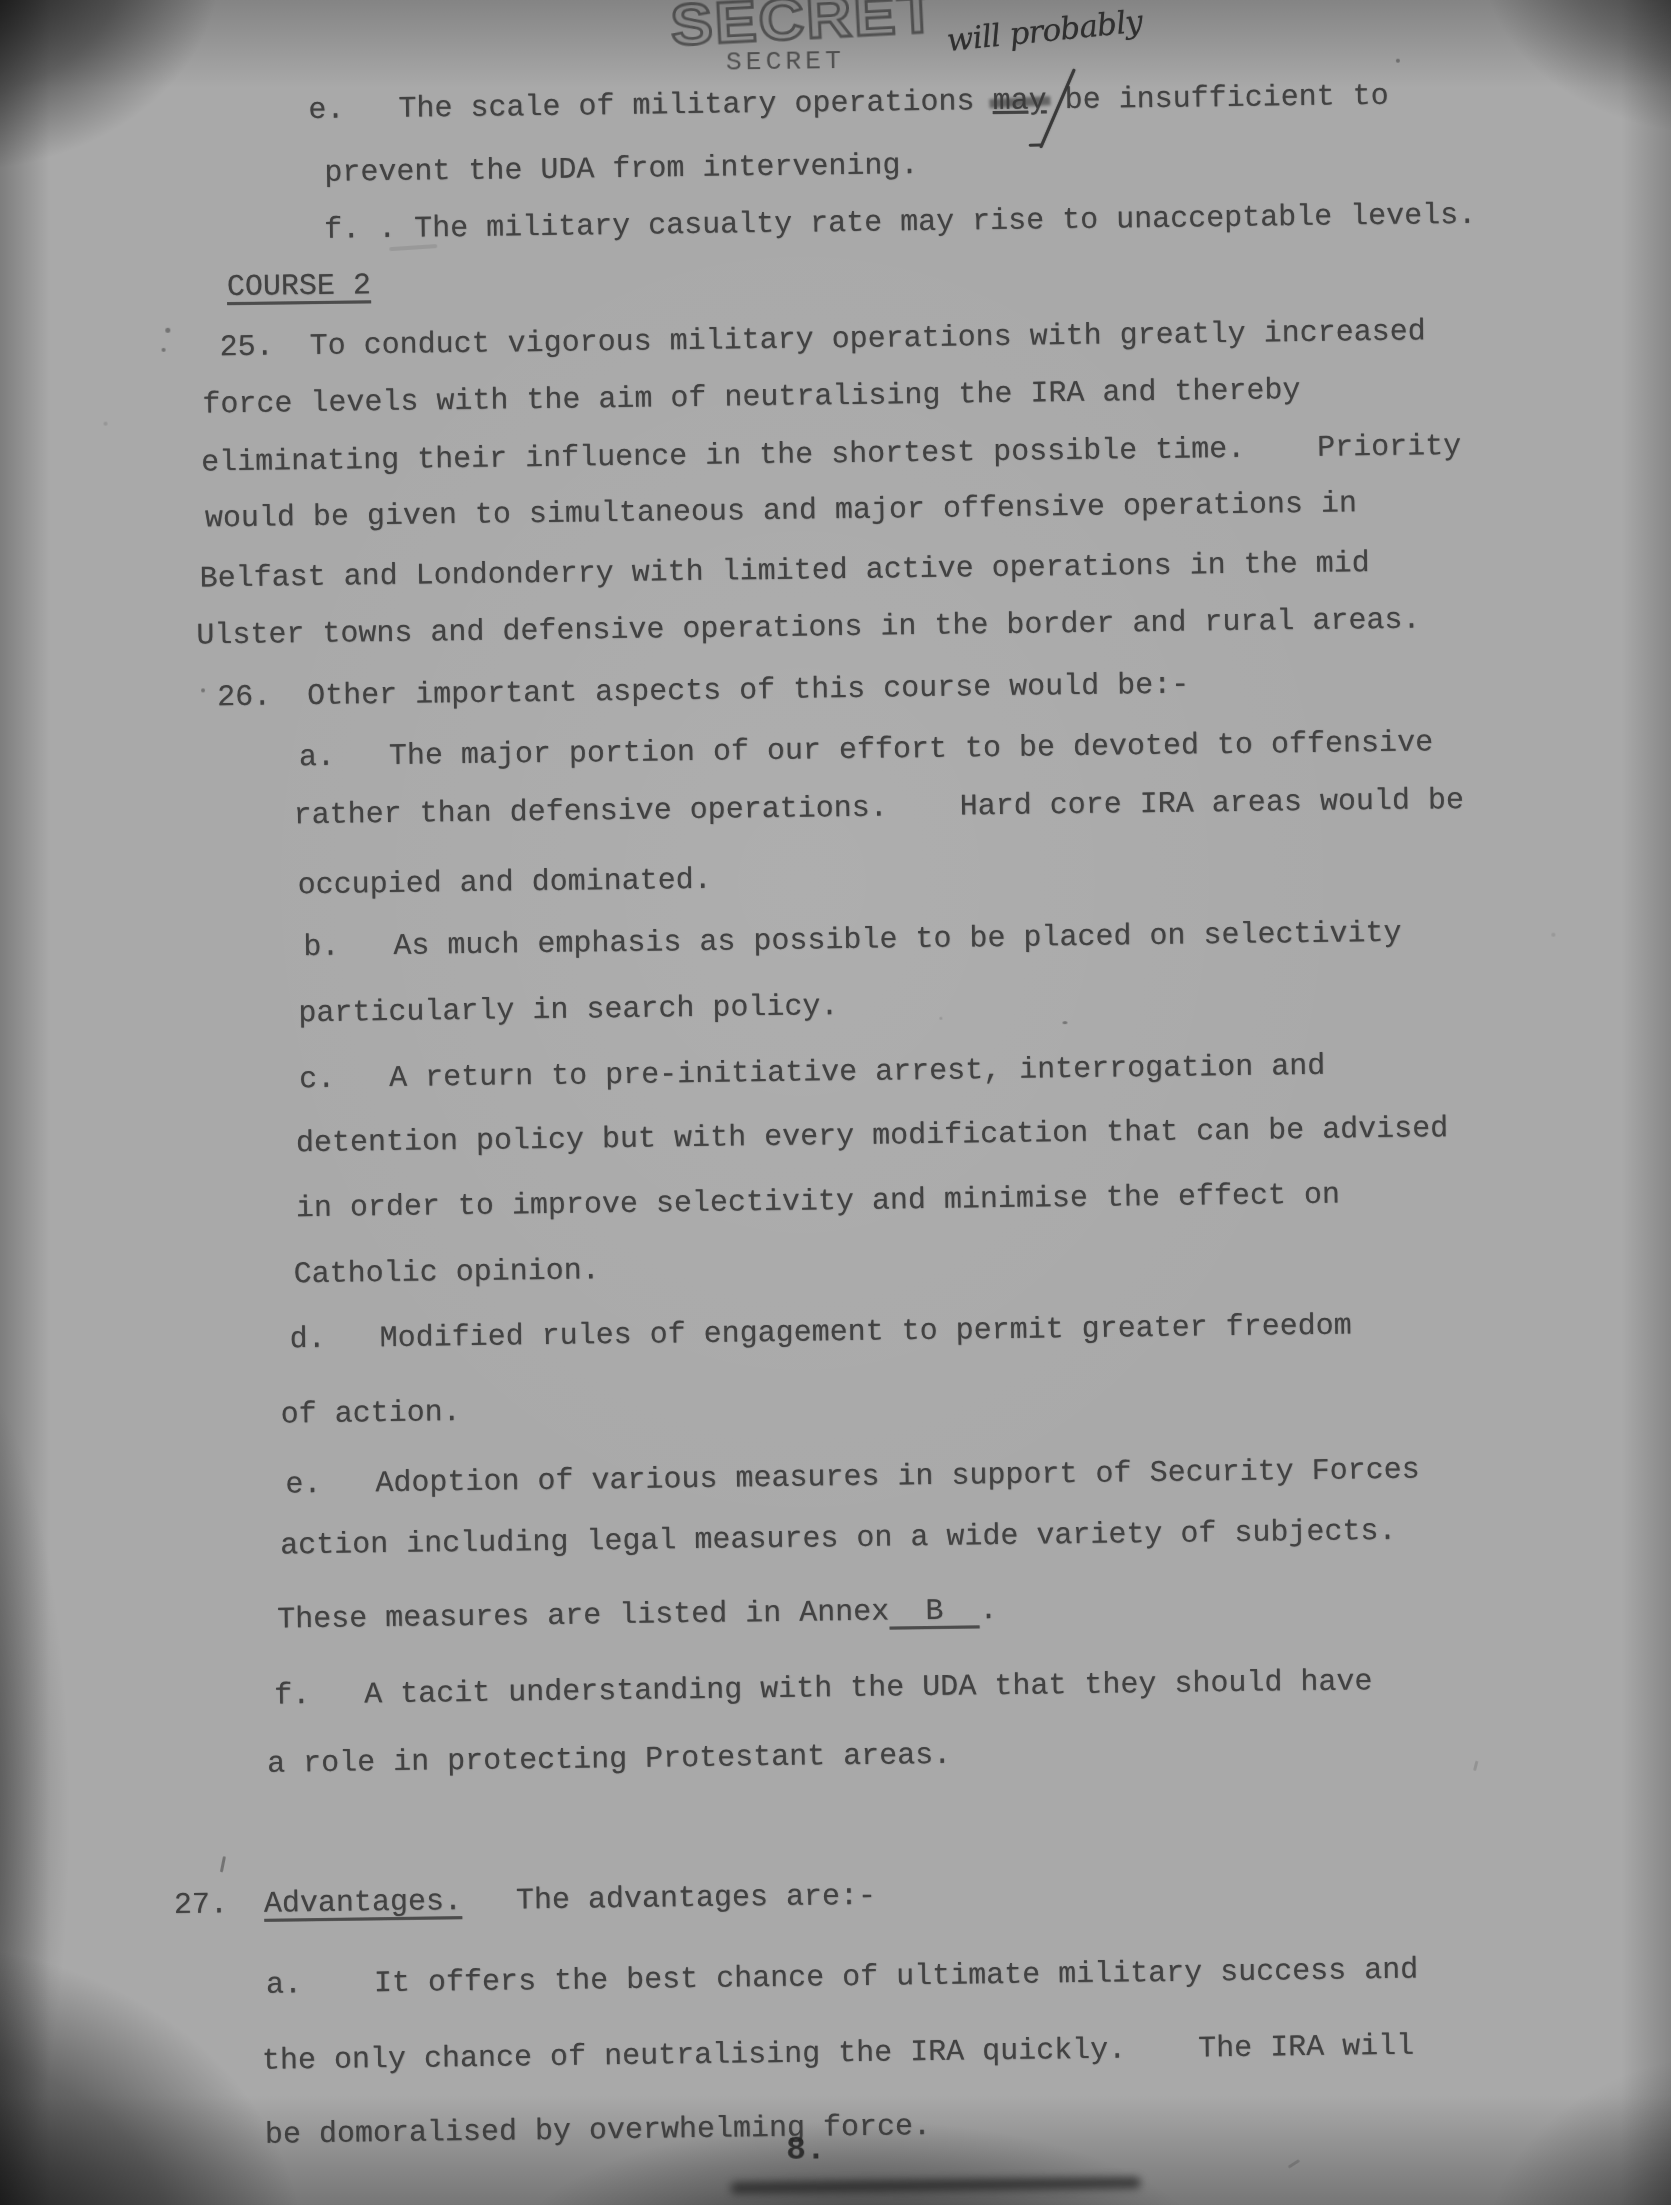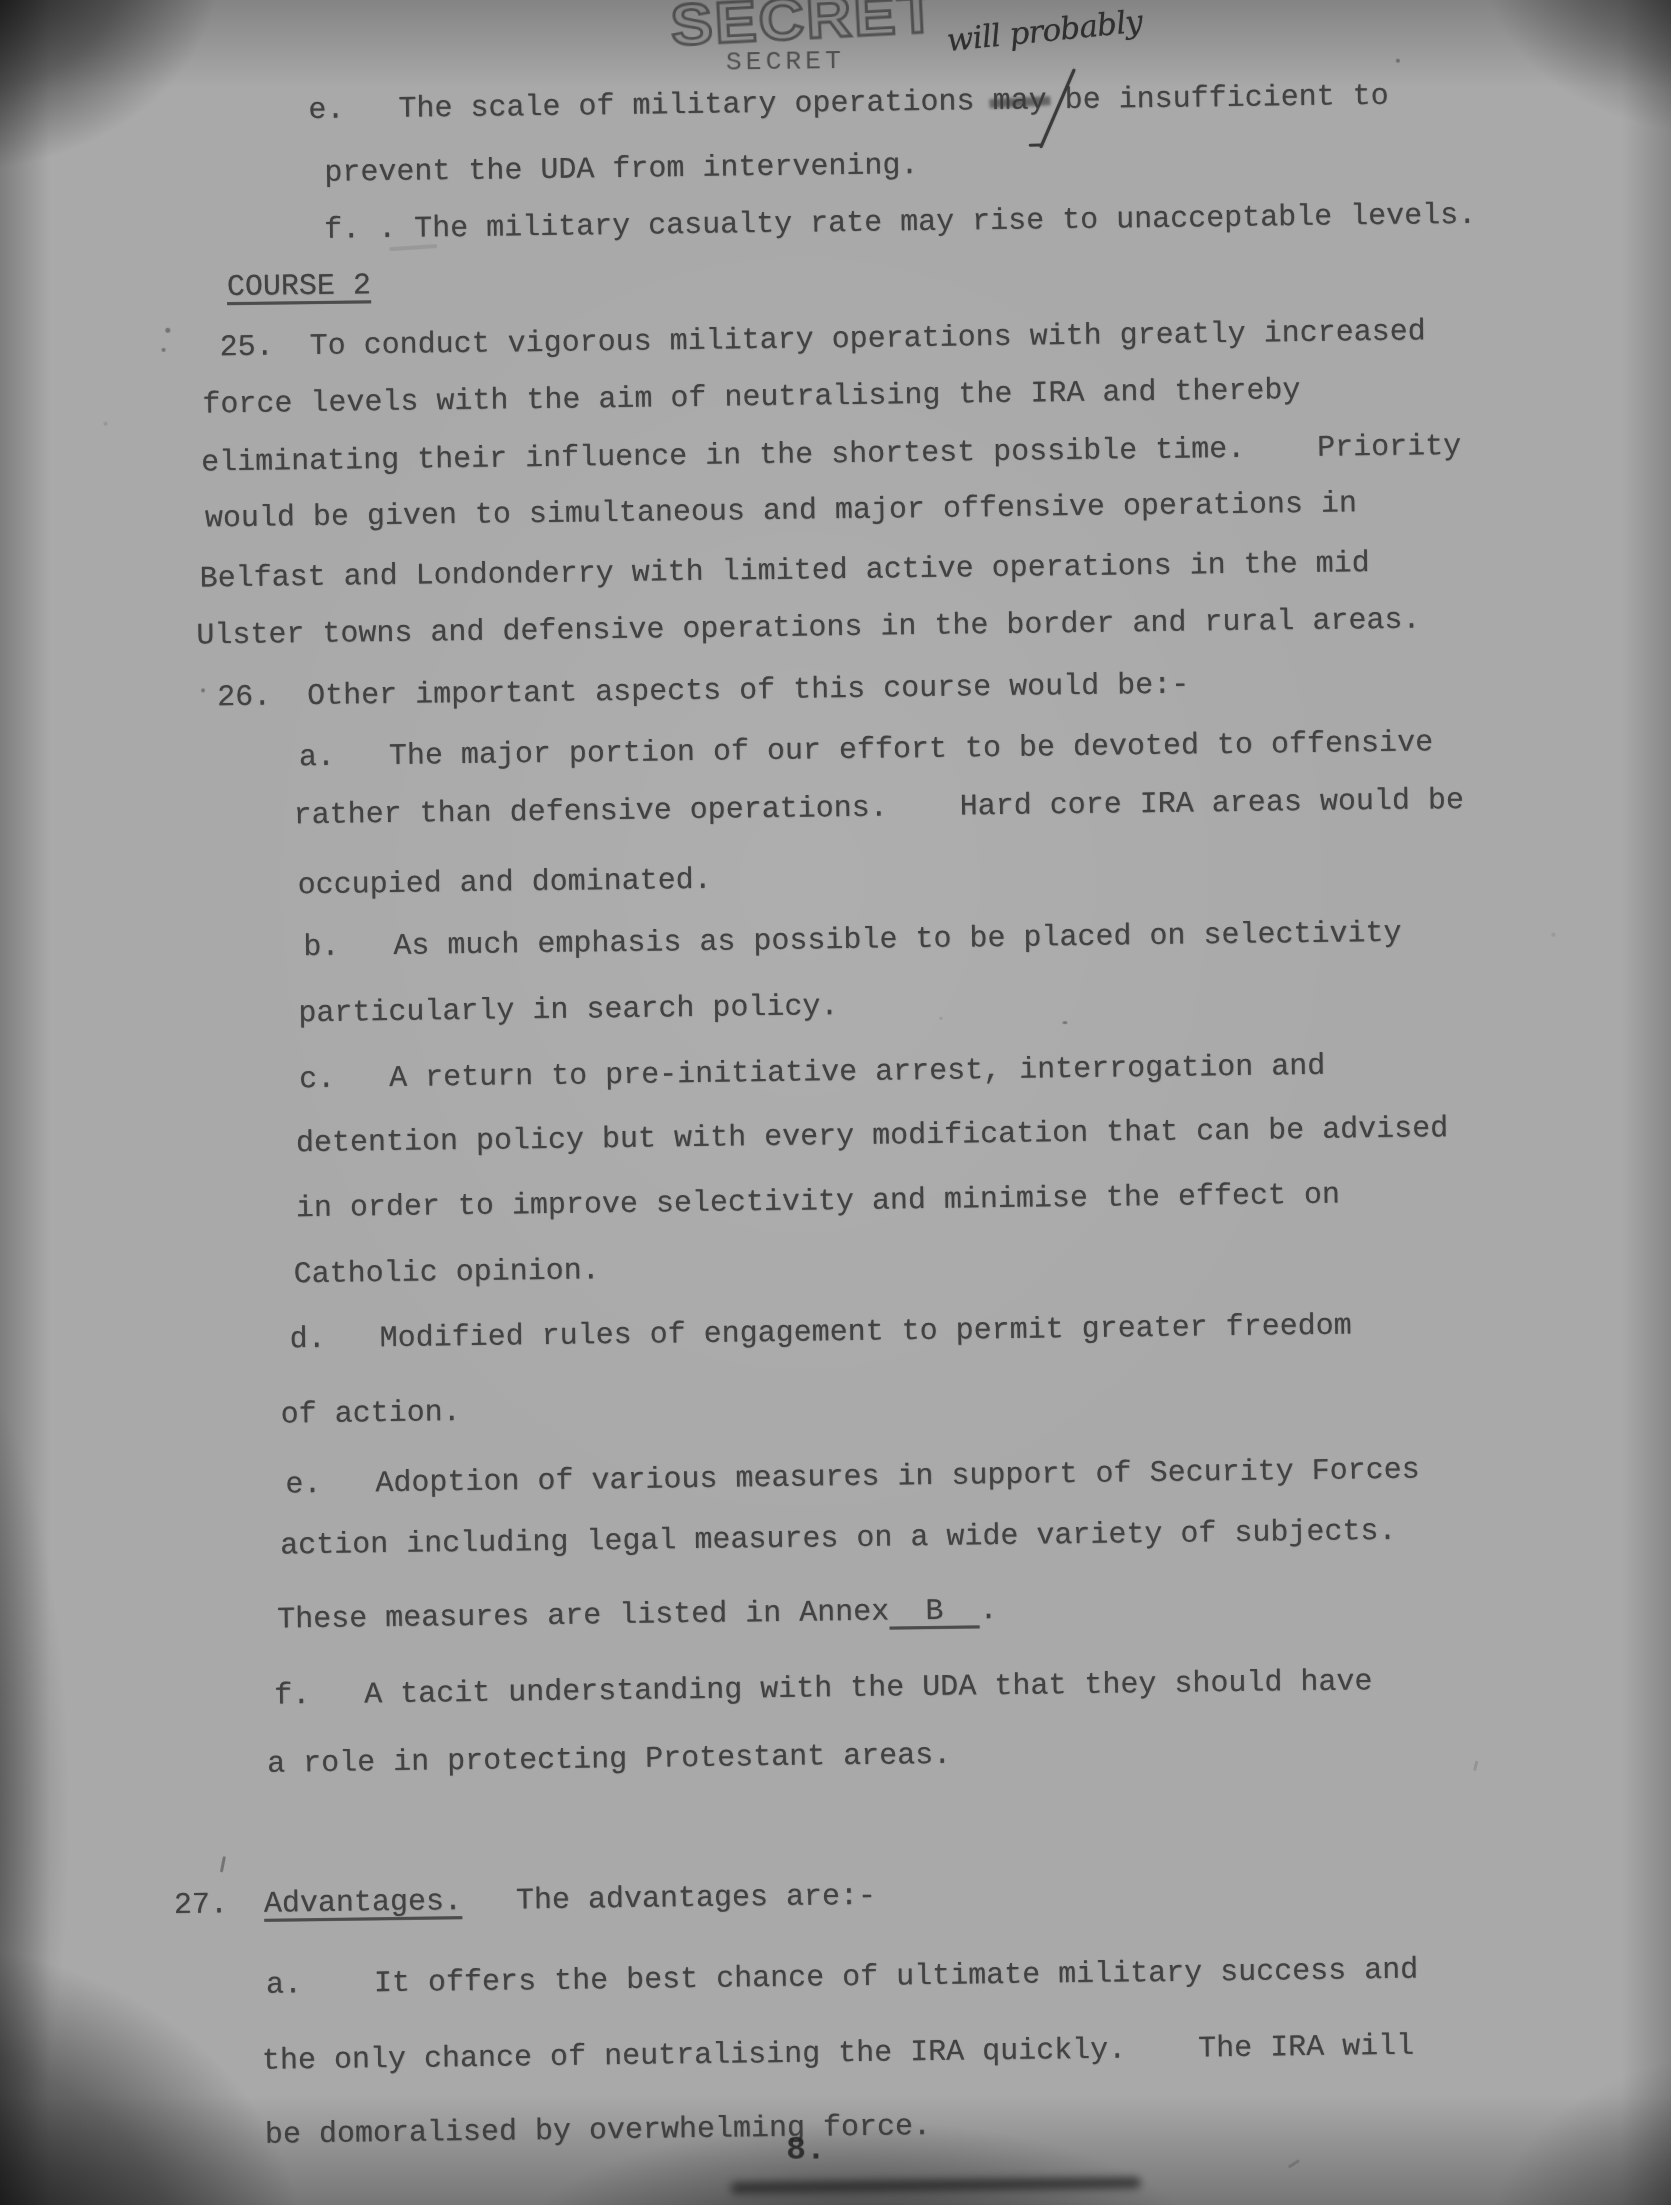--- a/index.html
+++ b/index.html
@@ -29,21 +29,21 @@
     font-size:30px;line-height:1.1;letter-spacing:0;
     color:#343434;opacity:.88;
     text-shadow:0.3px 0.3px 1.1px rgba(40,40,40,.5);
   }
   .ul, .uspan{
     text-decoration:underline;
     text-decoration-thickness:2.6px;
     text-underline-offset:6.6px;
     text-decoration-color:rgba(45,45,45,.7);
   }
-  .struck{position:relative;display:inline-block;}
+  .struck{position:relative;display:inline-block;text-decoration:underline;}
   .struck::after{
     content:"";position:absolute;left:-3.3px;right:-3.3px;top:40%;height:9.2px;
     background:rgba(40,40,40,.6);filter:blur(1.7px);transform:rotate(-2deg);
   }
   .stamp{
     position:absolute;left:669px;top:1.3px;
     font-family:"Liberation Sans", sans-serif;font-weight:bold;
     font-size:63px;letter-spacing:2px;
     color:rgba(120,120,120,.25);
     -webkit-text-stroke:3px rgba(58,58,58,.8);

